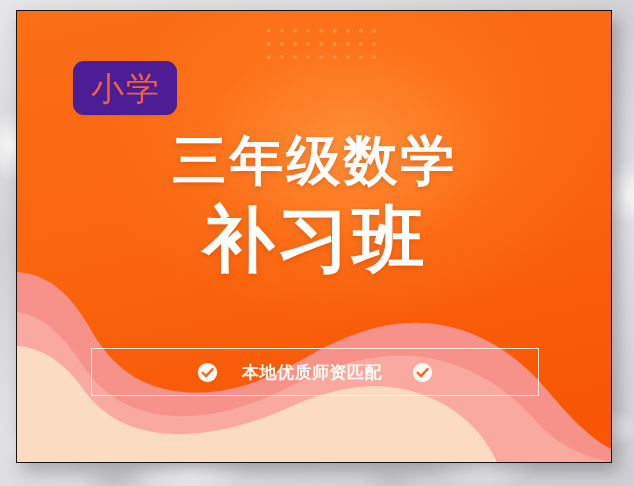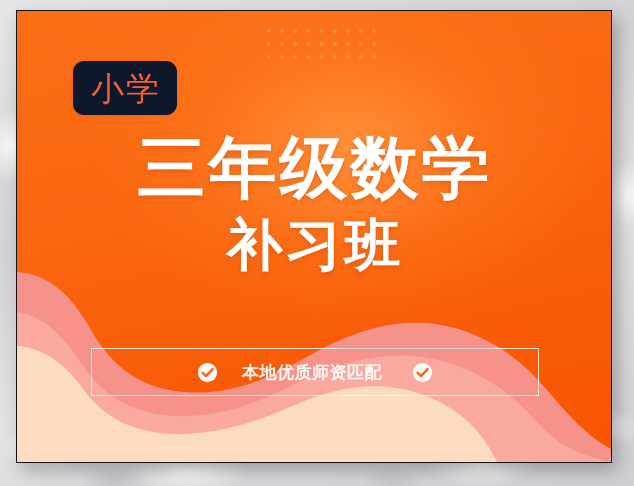--- a/index.html
+++ b/index.html
@@ -76,21 +76,21 @@
     pointer-events: none;
   }
 
   
   #grade-badge {
     position: absolute;
     left: 56px;
     top: 50px;
     width: 104px;
     height: 54px;
-    background: #0f172a;
+    background: #4c1d95;
     border-radius: 11px;
     display: flex;
     align-items: center;
     justify-content: center;
     box-shadow: 0 1px 3px rgba(150,50,0,0.12);
   }
   #grade-badge .badge-text {
     font-family: "Liberation Sans", "DejaVu Sans", sans-serif;
     font-size: 33px;
     line-height: 1;
@@ -110,22 +110,22 @@
   }
   .headline-line {
     font-family: "Liberation Sans", "DejaVu Sans", sans-serif;
     color: #ffffff;
     font-weight: bold;
     line-height: 1;
     letter-spacing: 3px;
     text-shadow: 0 2px 5px rgba(170,56,0,0.30);
     white-space: nowrap;
   }
-  #headline-line-1 { font-size: 68px; }
-  #headline-line-2 { font-size: 56px; margin-top: 16px; }
+  #headline-line-1 { font-size: 54px; }
+  #headline-line-2 { font-size: 72px; margin-top: 16px; }
 
   
   #feature-bar {
     position: absolute;
     left: 74px;
     top: 337px;
     width: 448px;
     height: 48px;
     border: 1.6px solid rgba(255,241,228,0.92);
     box-sizing: border-box;

